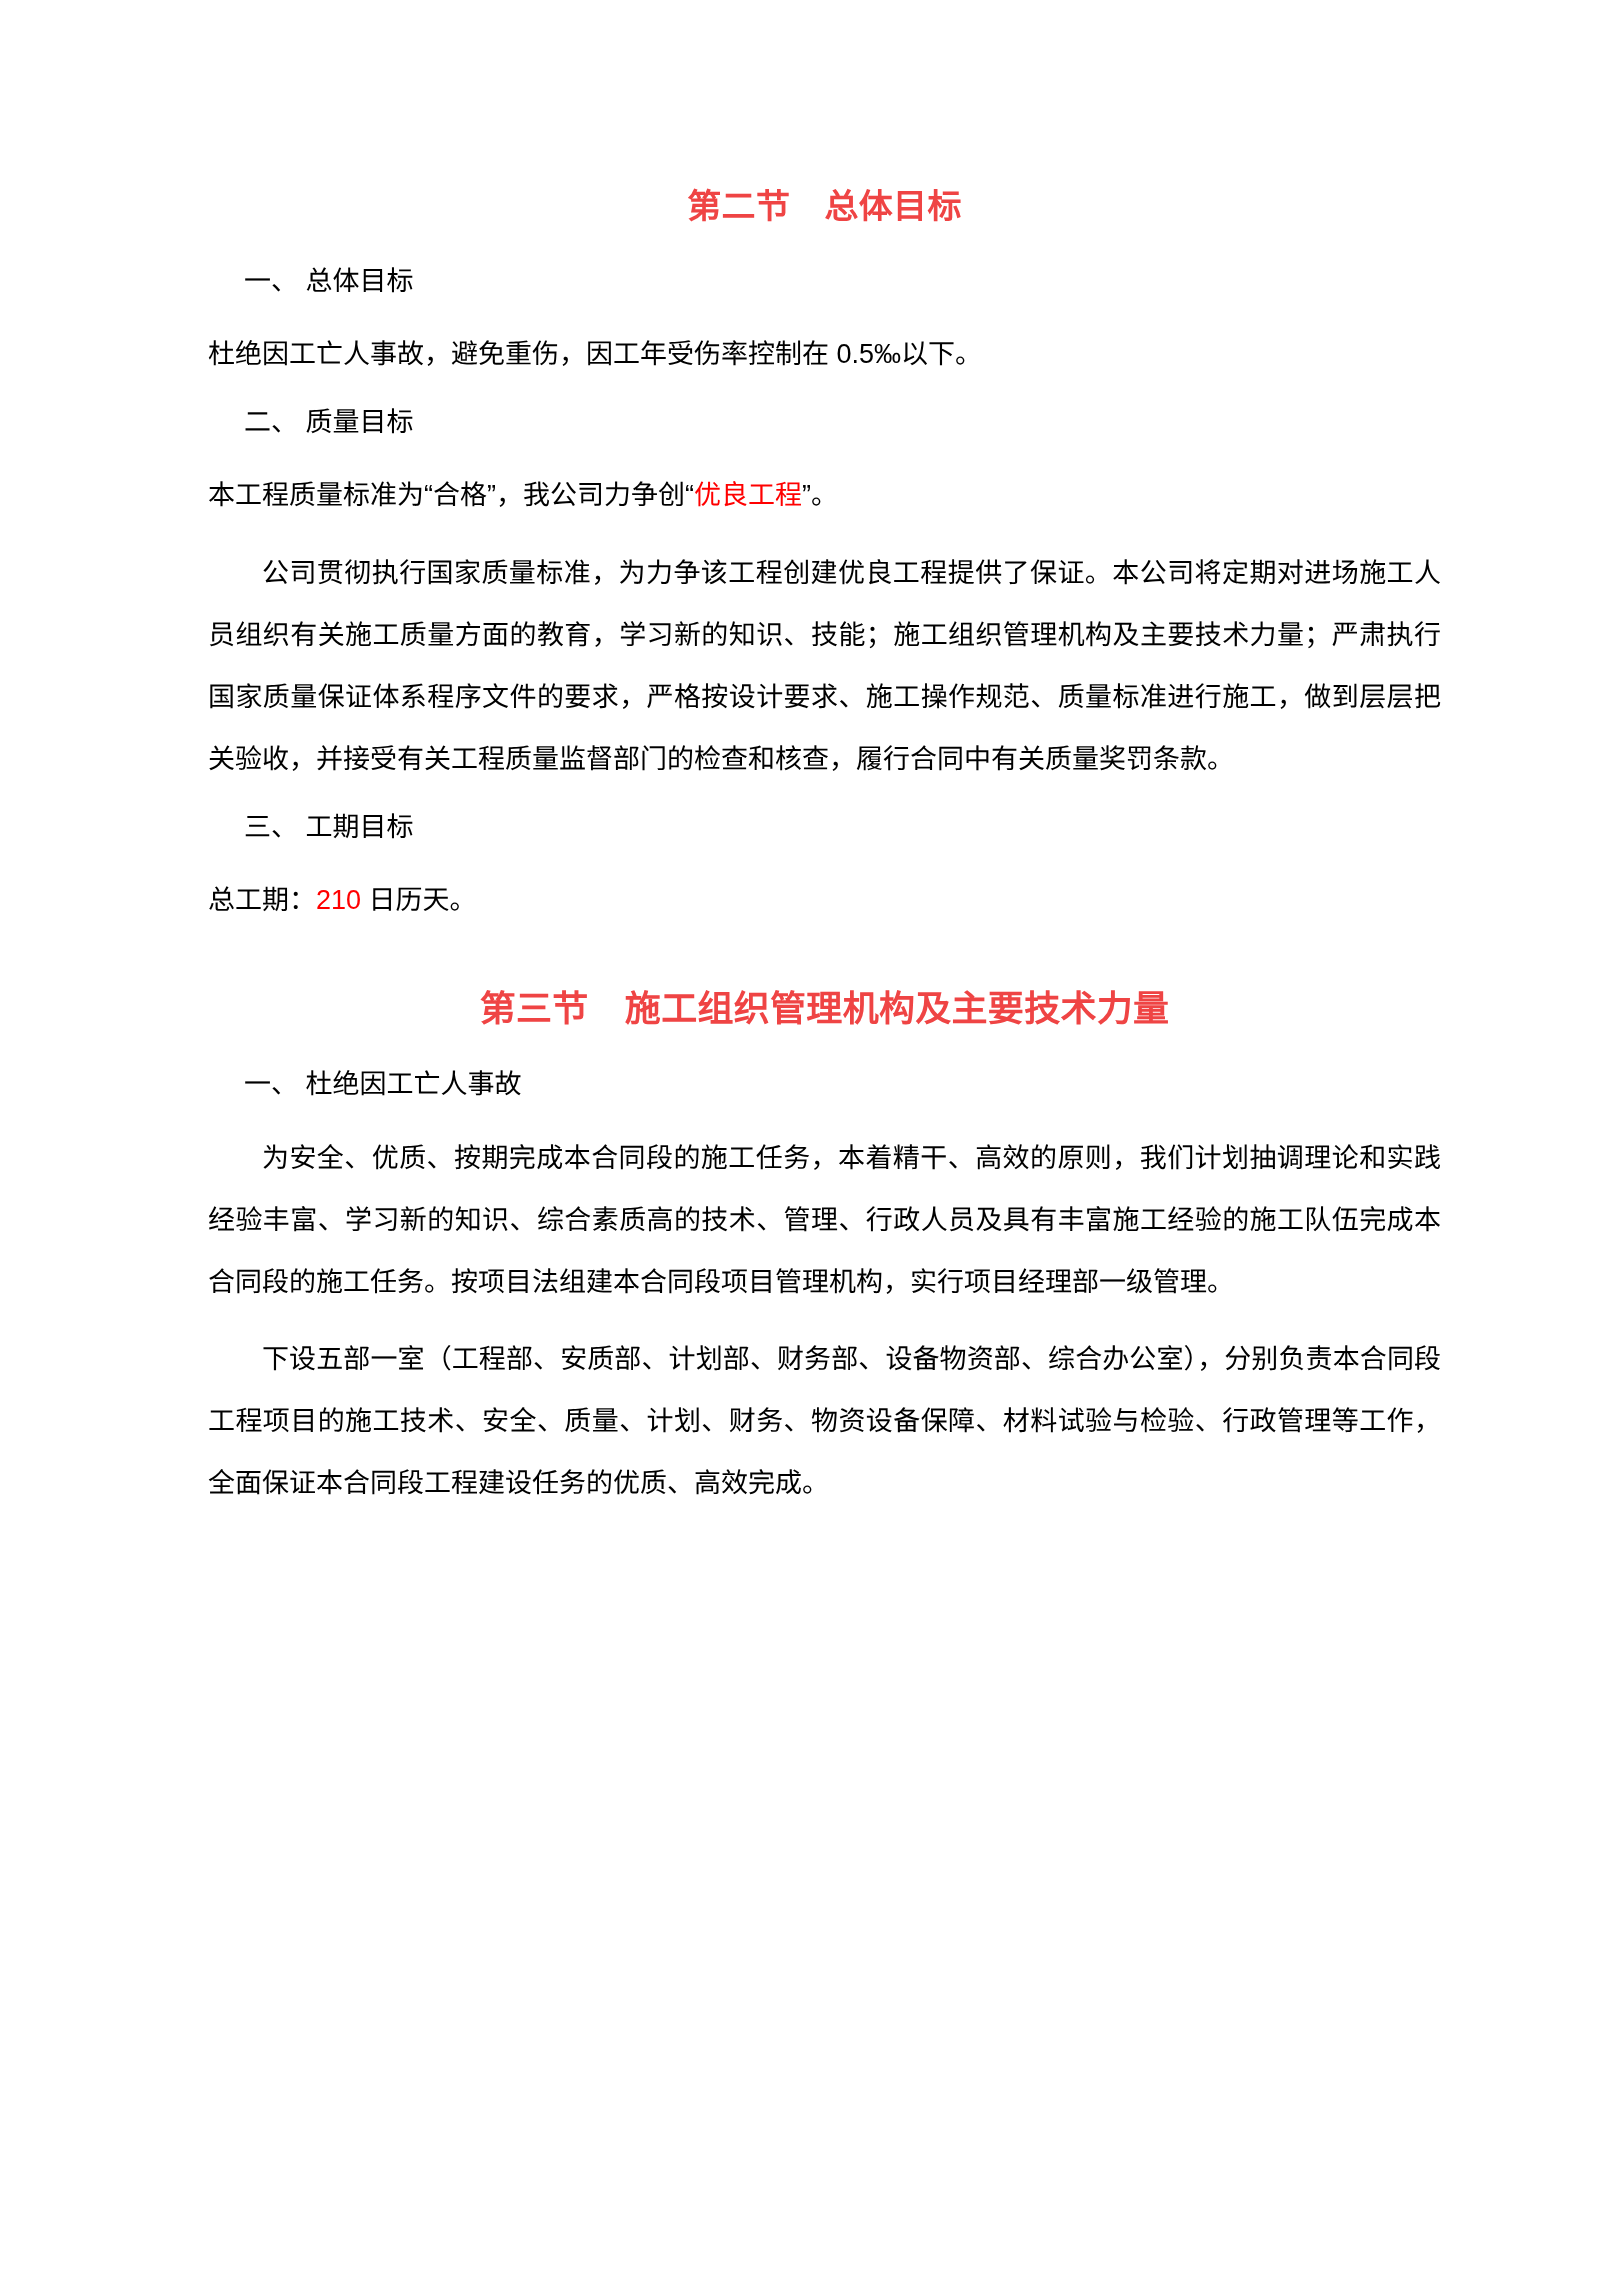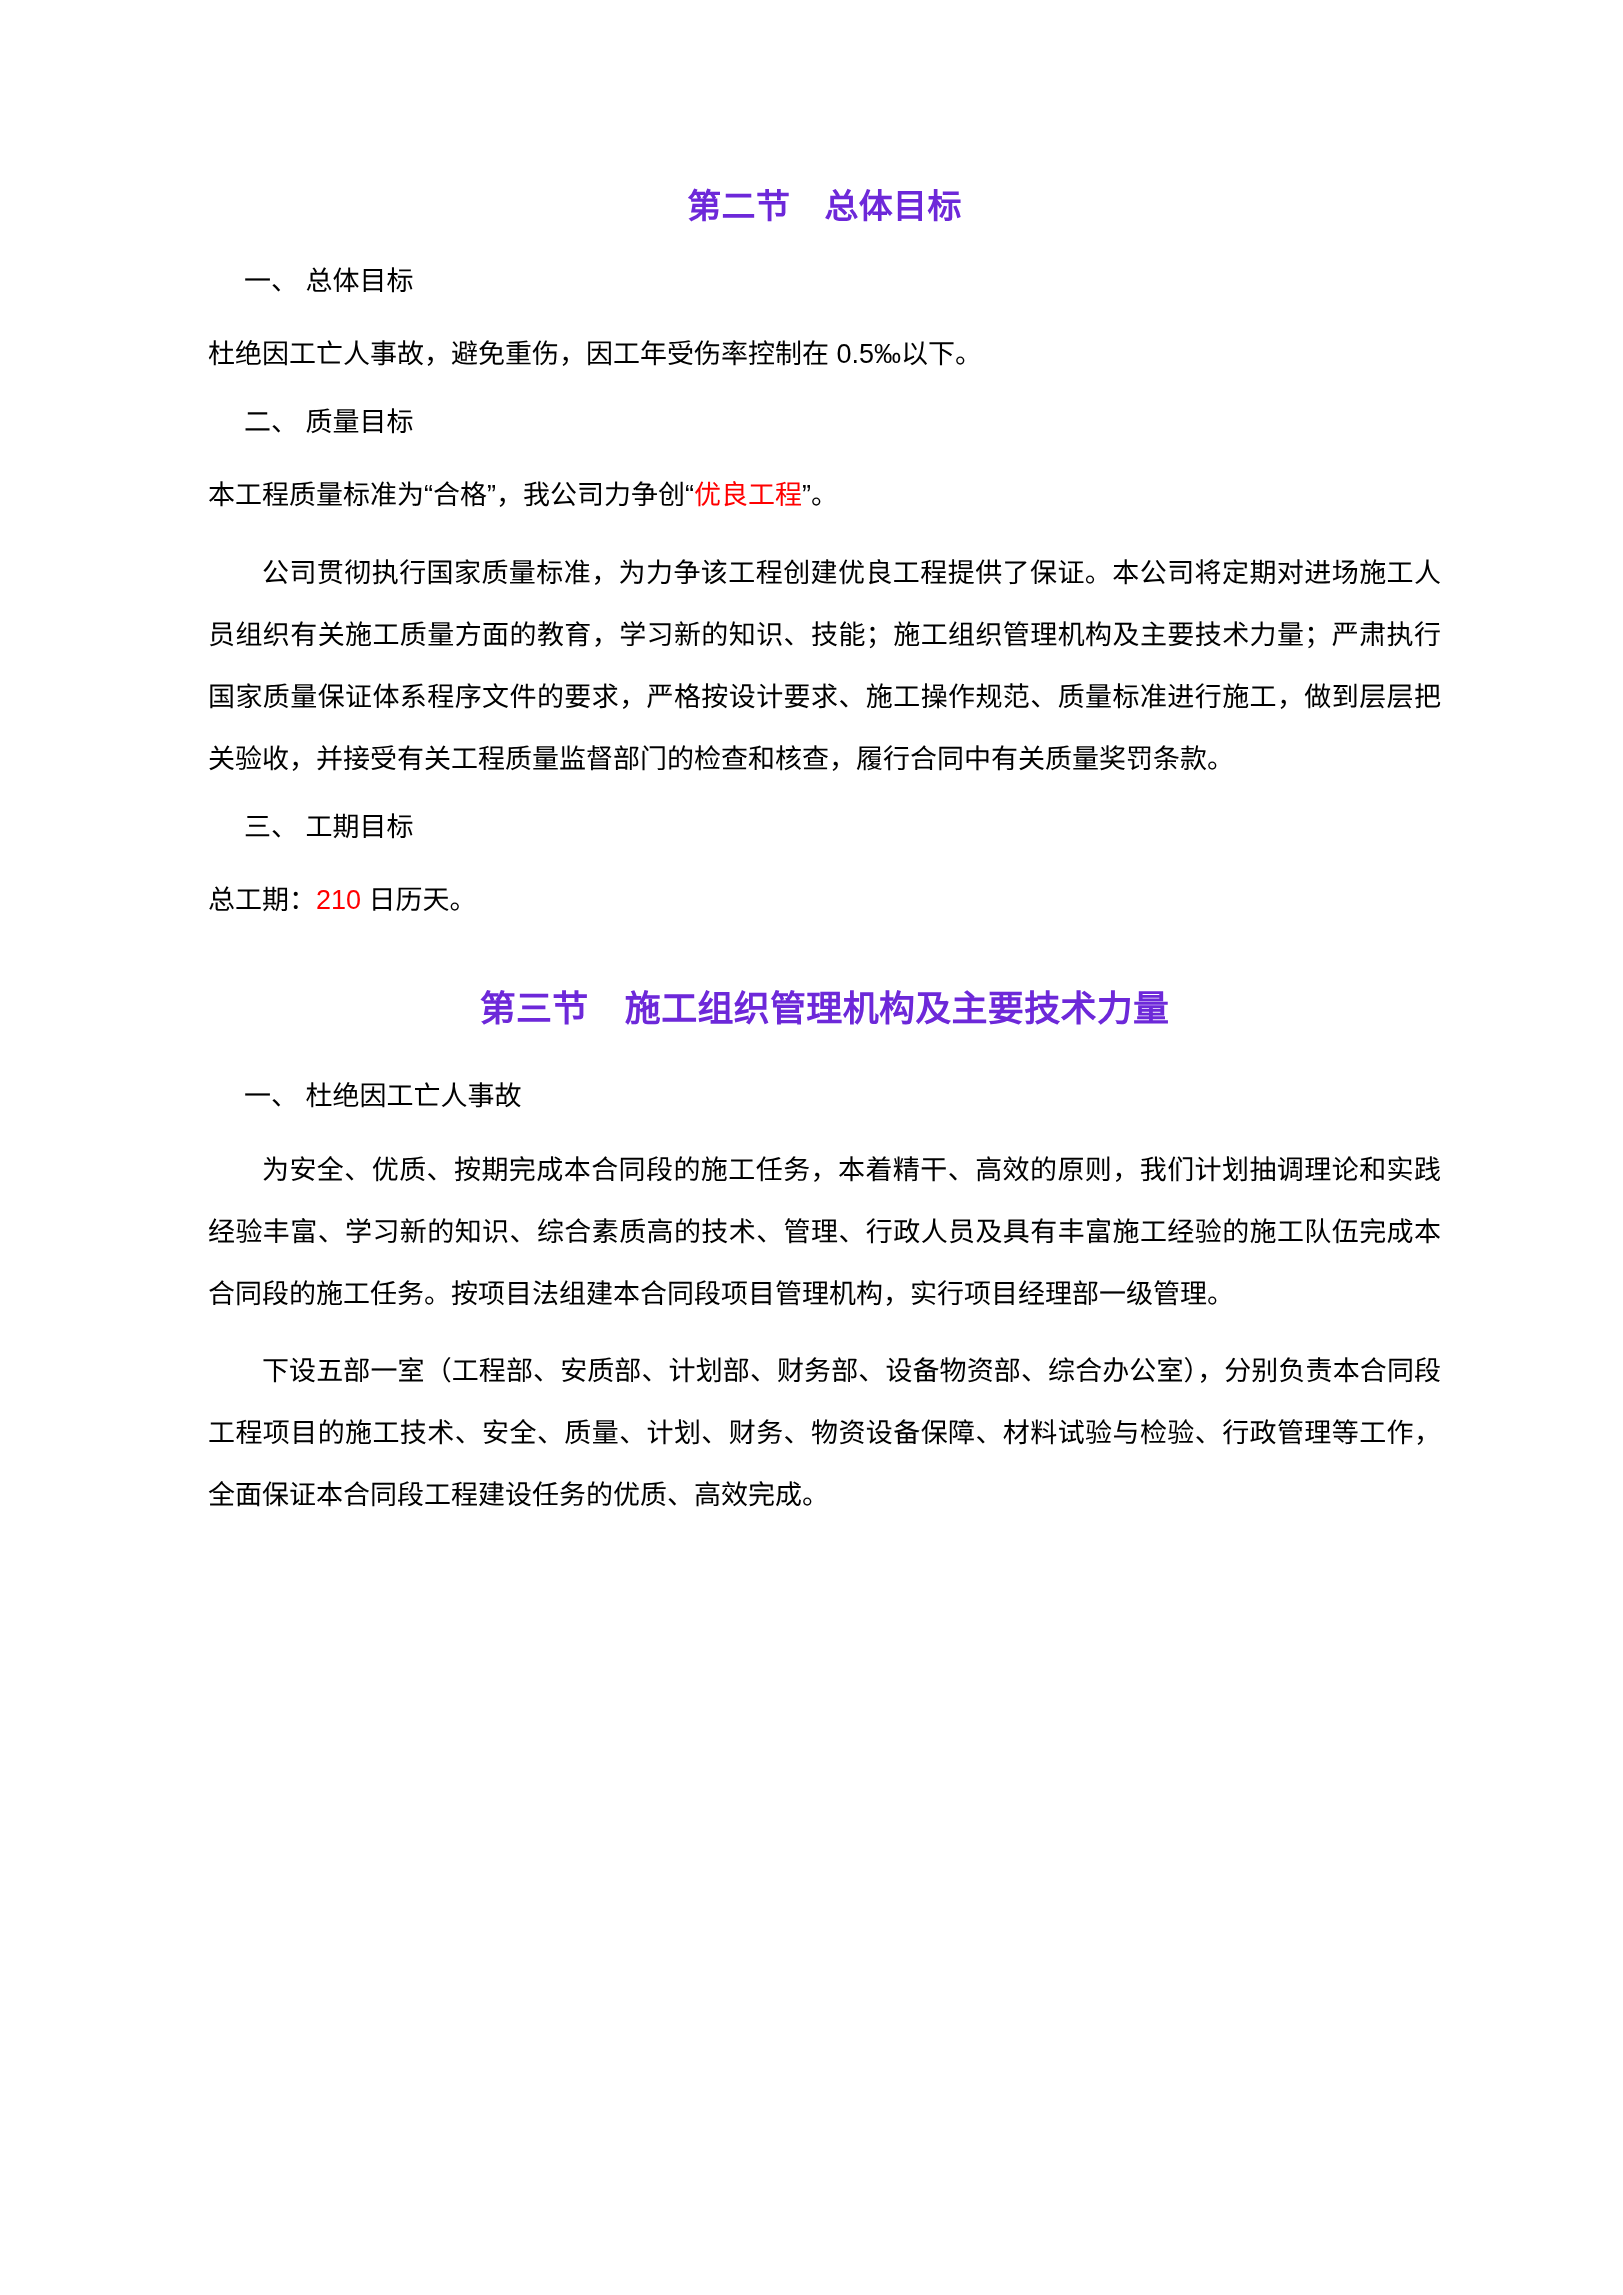--- a/index.html
+++ b/index.html
@@ -28,33 +28,33 @@
     width: 1233px;
   }
 
   
   .section-title {
     font-weight: bold;
     font-size: 34px;
     line-height: 1.25;
     text-align: center;
     letter-spacing: 0.3px;
-    color: #6d28d9;
+    color: #ef4444;
     white-space: pre;
   }
 
   .section-title-1 {
     margin-top: 185px;
     margin-bottom: 0;
   }
 
   .section-title-2 {
     font-size: 36px;
     margin-top: 55px;
-    margin-bottom: 12px;
+    margin-bottom: 0;
   }
 
   
   .sub-heading {
     font-size: 27px;
     line-height: 1.35;
     color: #000000;
     white-space: pre;
     text-indent: 36px;
   }

